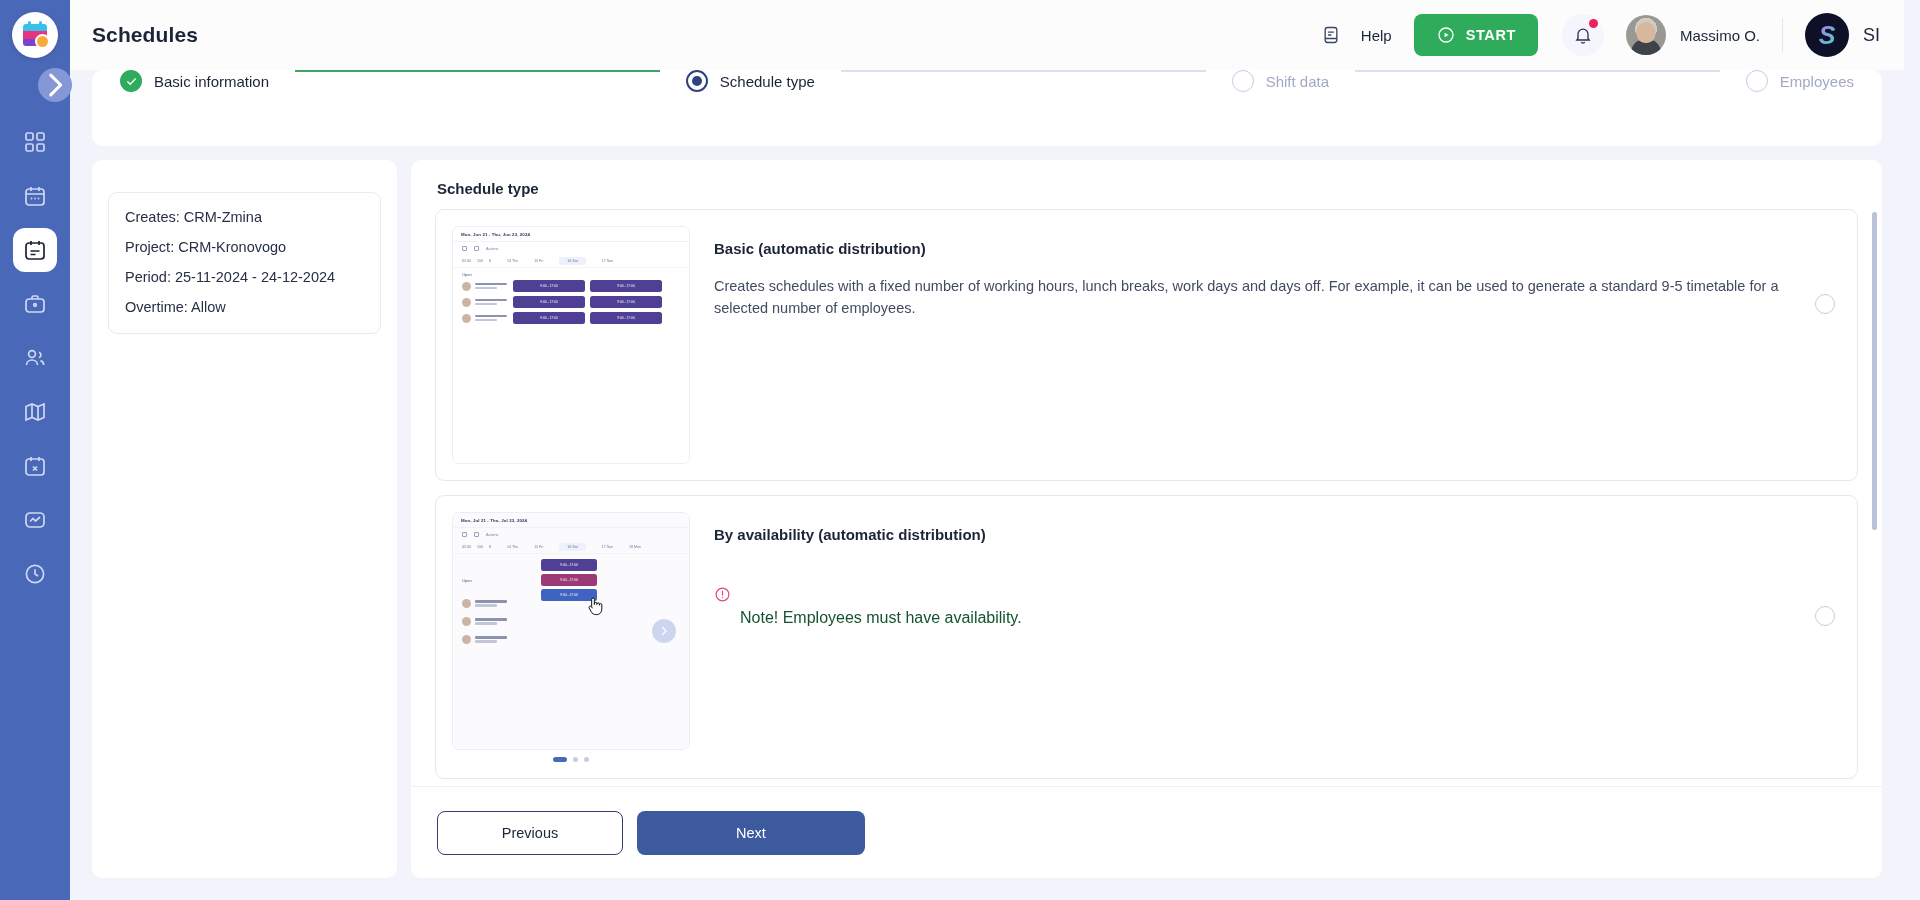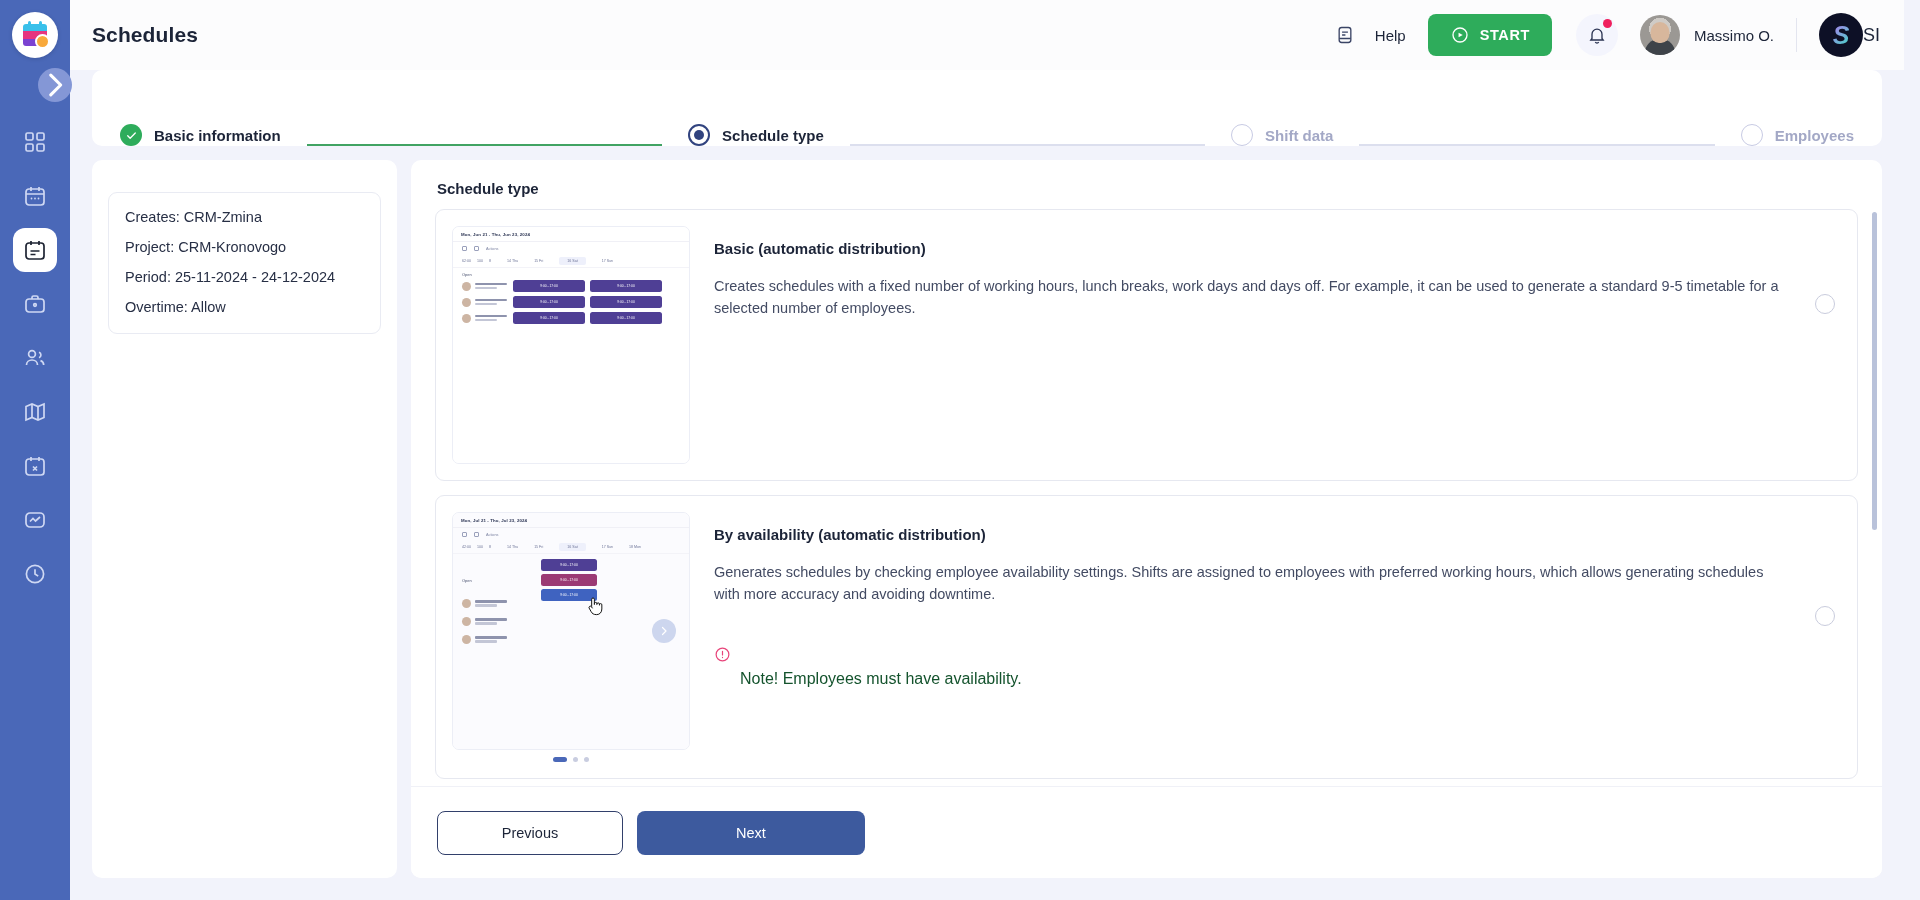--- a/index.html
+++ b/index.html
@@ -118,32 +118,31 @@
     width: 44px; height: 44px; border-radius: 50%;
     background: #0d1026; margin-left: 22px;
     display:flex; align-items:center; justify-content:center; cursor:pointer;
   }
   .org-logo .s {
     font-size: 25px; font-weight: bold; line-height: 1;
     background: linear-gradient(135deg,#b07bf0,#3fd9c4);
     -webkit-background-clip: text; background-clip: text; color: transparent;
     font-style: italic;
   }
-  .org-name { font-size: 18px; color:#1c2438; font-weight: 500;}
+  .org-name { margin-left: 14px; font-size: 18px; color:#1c2438; font-weight: 500;}
 
   
   .body-area { flex: 1; padding: 0 22px 0 22px; display:flex; flex-direction:column; min-height:0;}
 
   
   .stepper {
     background:#fff; border-radius: 10px;
-    height: 76px; display:flex; align-items:flex-end;
+    height: 76px; display:flex; align-items:flex-start;
     padding: 0 28px; flex: 0 0 76px;
     margin-bottom: 14px;
-    font-weight: bold;
   }
   .step { display:flex; align-items:center; gap:12px; flex:0 0 auto; }
   .step-dot { width:22px; height:22px; border-radius:50%; display:flex; align-items:center; justify-content:center;}
   .step-dot.done { background:#2eac5b; }
   .step-dot.done svg { width:13px; height:13px; stroke:#fff; fill:none; stroke-width:2.4;}
   .step-dot.current { border:2.5px solid #31437f; background:#fff; }
   .step-dot.current i { width:10px; height:10px; border-radius:50%; background:#31437f; display:block;}
   .step-dot.todo { border:1.6px solid #c8cbe4; background:#fff; }
   .step-label { font-size: 15px; color:#1c2438; white-space:nowrap;}
   .step-label.muted { color:#a3a8c6; }
@@ -557,21 +556,20 @@
                     </div>
                   </div>
                   <div class="dots">
                     <div class="dot on"></div>
                     <div class="dot"></div>
                     <div class="dot"></div>
                   </div>
                 </div>
                 <div class="opt-text">
                   <div class="opt-name">By availability (automatic distribution)</div>
-                  <div class="opt-desc">Generates schedules by checking employee availability settings. Shifts are assigned to employees with preferred working hours, which allows generating schedules with more accuracy and avoiding downtime.</div>
                   <div class="opt-note">
                     <svg viewBox="0 0 24 24">
                         <circle cx="12" cy="12" r="9"></circle>
                         <path d="M12 7.4v5.2M12 16.2v.2" stroke-linecap="round"></path>
                       </svg>
                     <span>Note! Employees must have availability.</span>
                   </div>
                 </div>
                 <div class="opt-radio tall"></div>
               </div>

